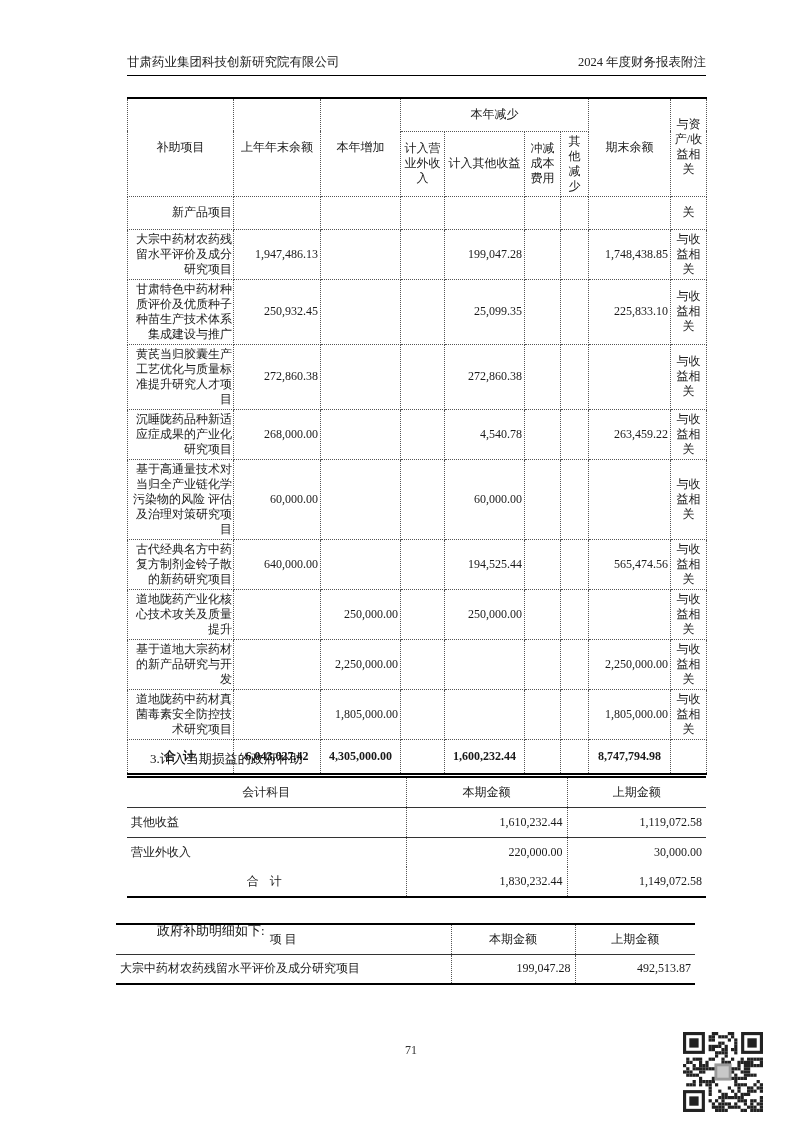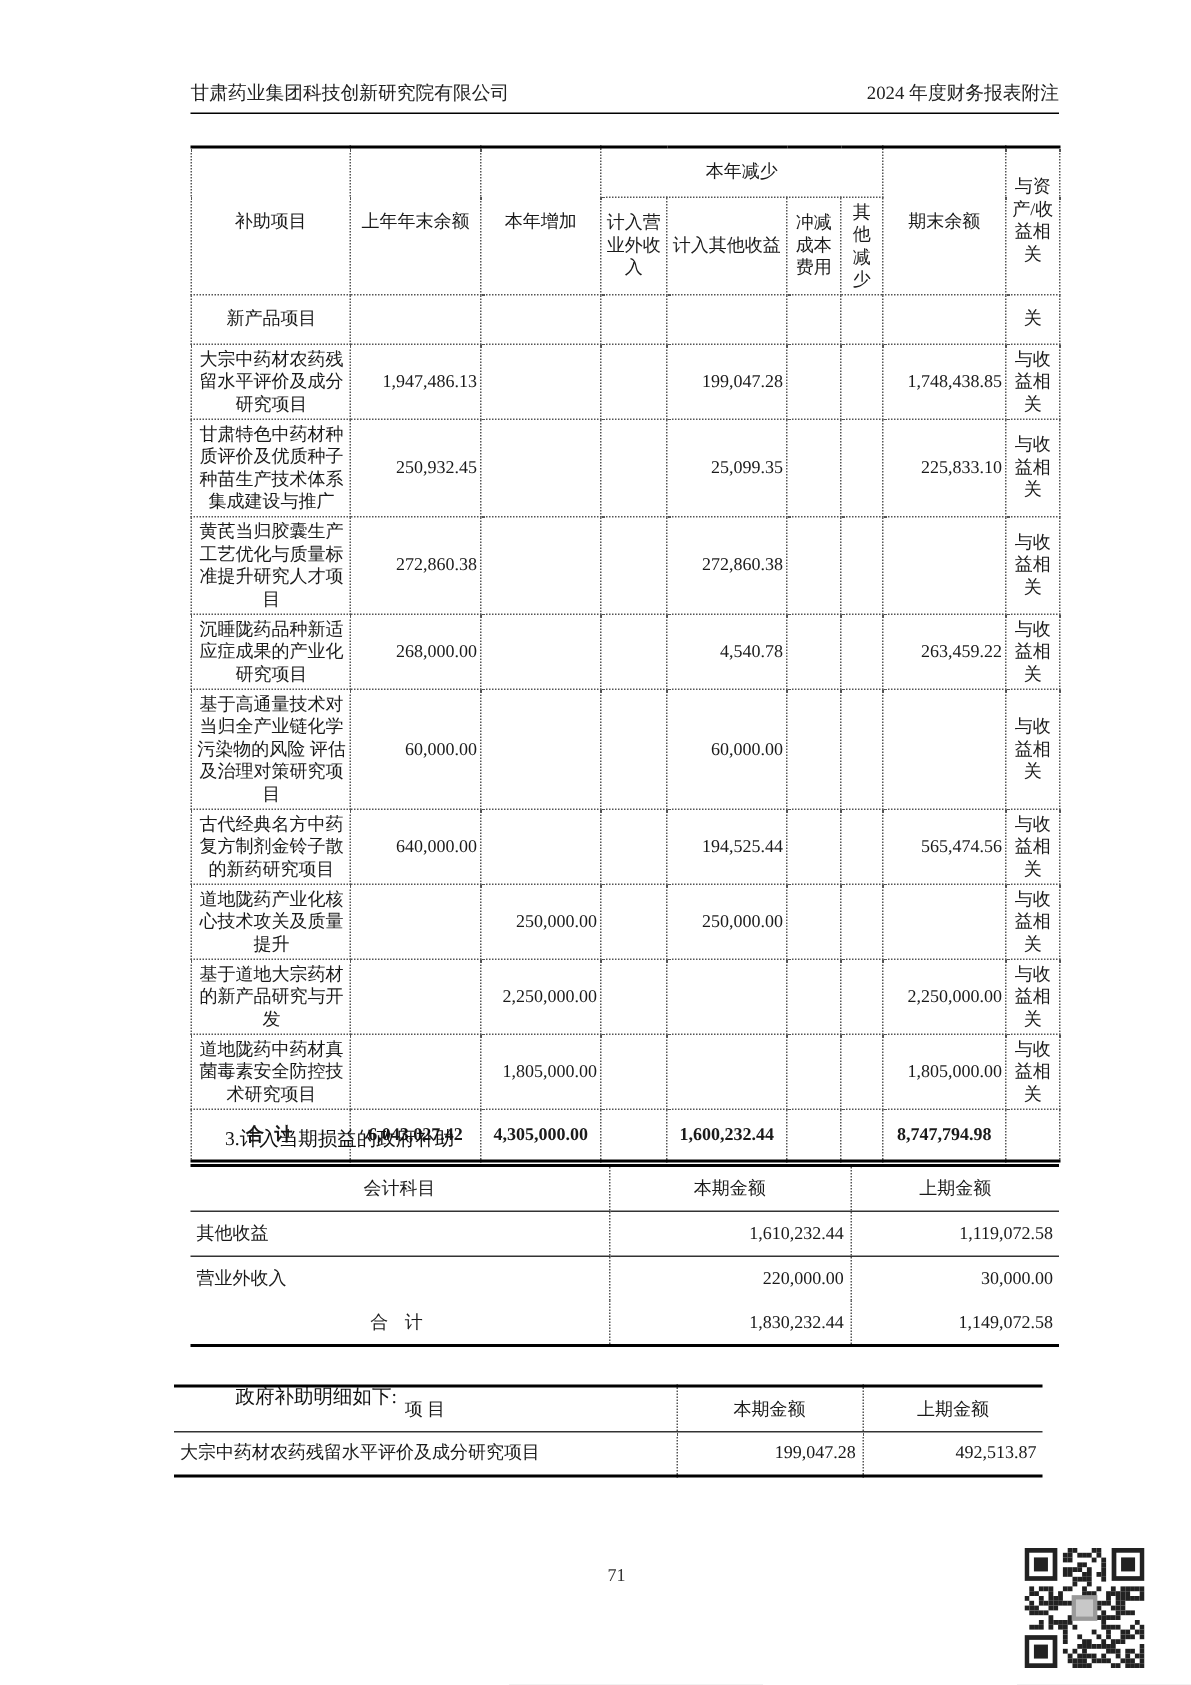--- a/index.html
+++ b/index.html
@@ -15,21 +15,21 @@
     border-top:1.6px solid #000; }
 
   table { border-collapse:collapse; table-layout:fixed; }
   td, th { font-weight:normal; font-size:12px; line-height:15px; vertical-align:middle;
     overflow:hidden; word-break:break-all; }
 
   
   .t1 { position:absolute; left:127px; top:97px; width:579px;
     border-top:2.6px solid #000; border-bottom:2.6px solid #000; }
   .t1 th, .t1 td { border:1px dotted #555; padding:2px; text-align:center; }
-  .t1 td.c-item { text-align:center; padding:2px 1px 2px 2px;margin-left:12px; }
+  .t1 td.c-item { text-align:right; padding:2px 1px 2px 2px;margin-left:12px; }
   .t1 td.c-num { text-align:right; padding-right:2px; }
   .t1 td.c-rel { text-align:center; padding:2px 2px; }
   .t1 thead tr.h1 th { height:33px; }
   .t1 thead tr.h2 th { height:64px; }
   .t1 tbody tr:first-child td { height:33px; }
   .t1 tfoot td { font-weight:bold; height:35px; }
   .t1 tfoot td.c-num { text-align:center; }
   .t1 tfoot td.c-lab { text-align:center; letter-spacing:2px; }
 
   

